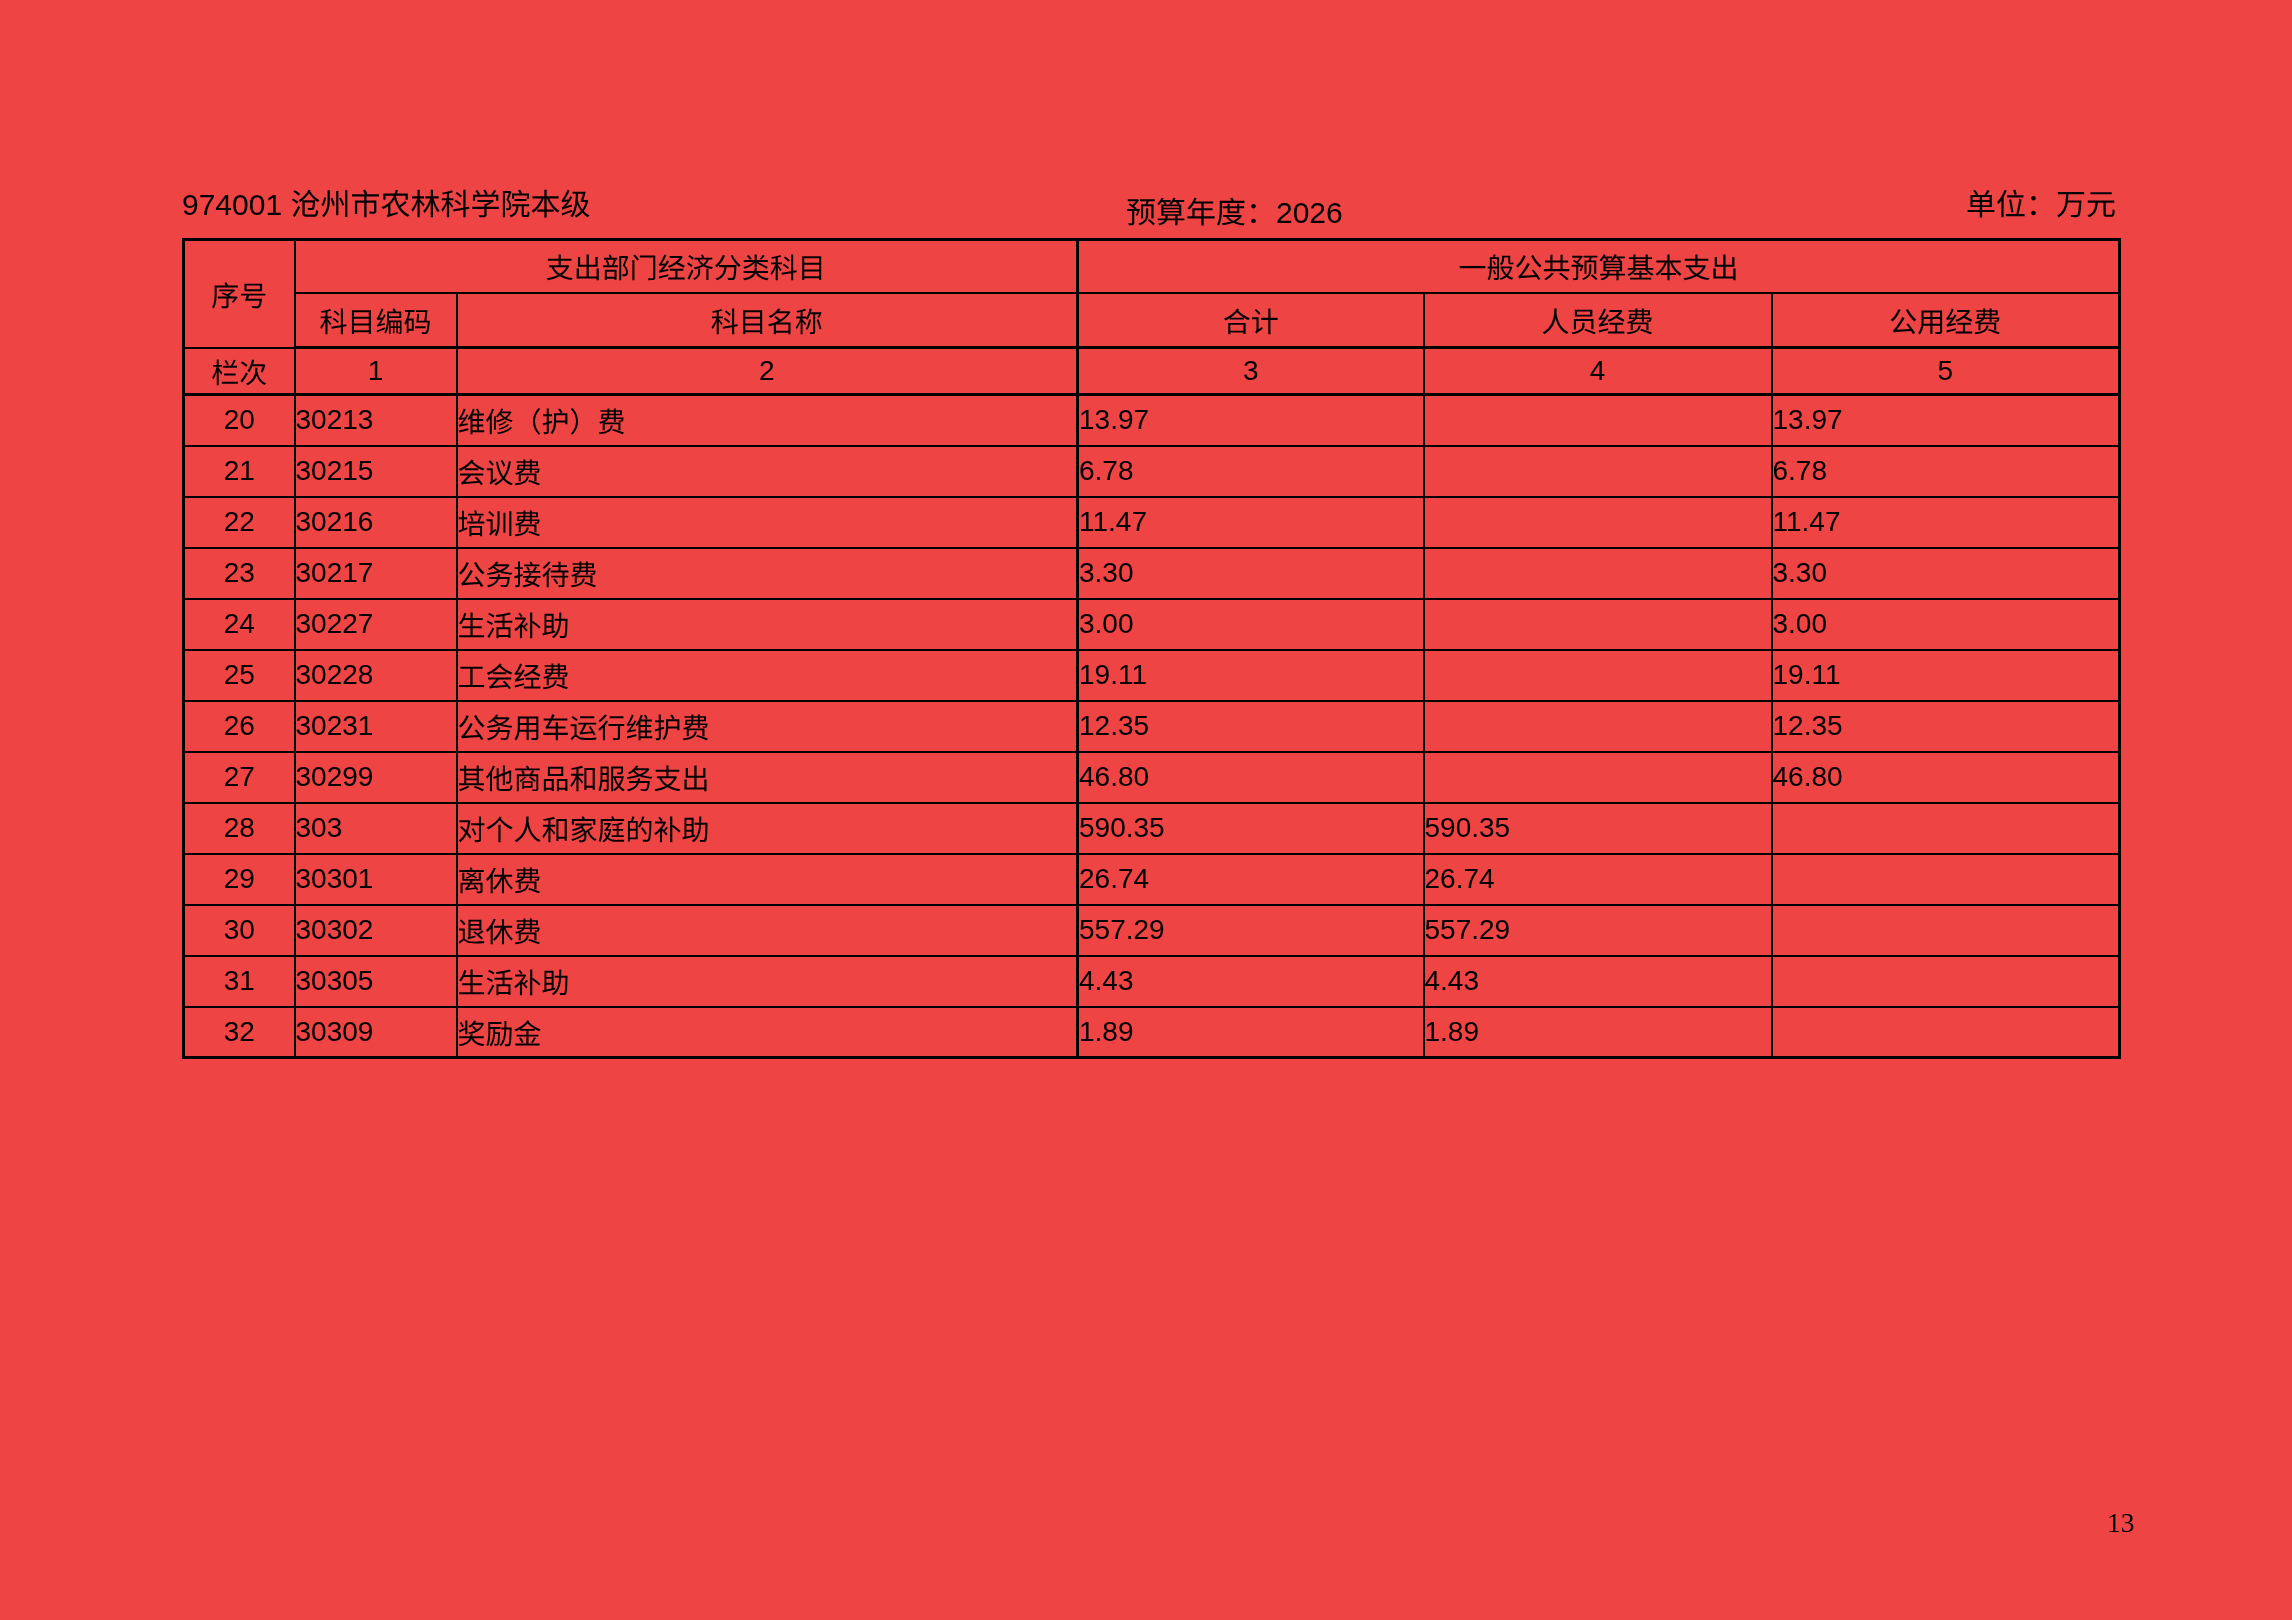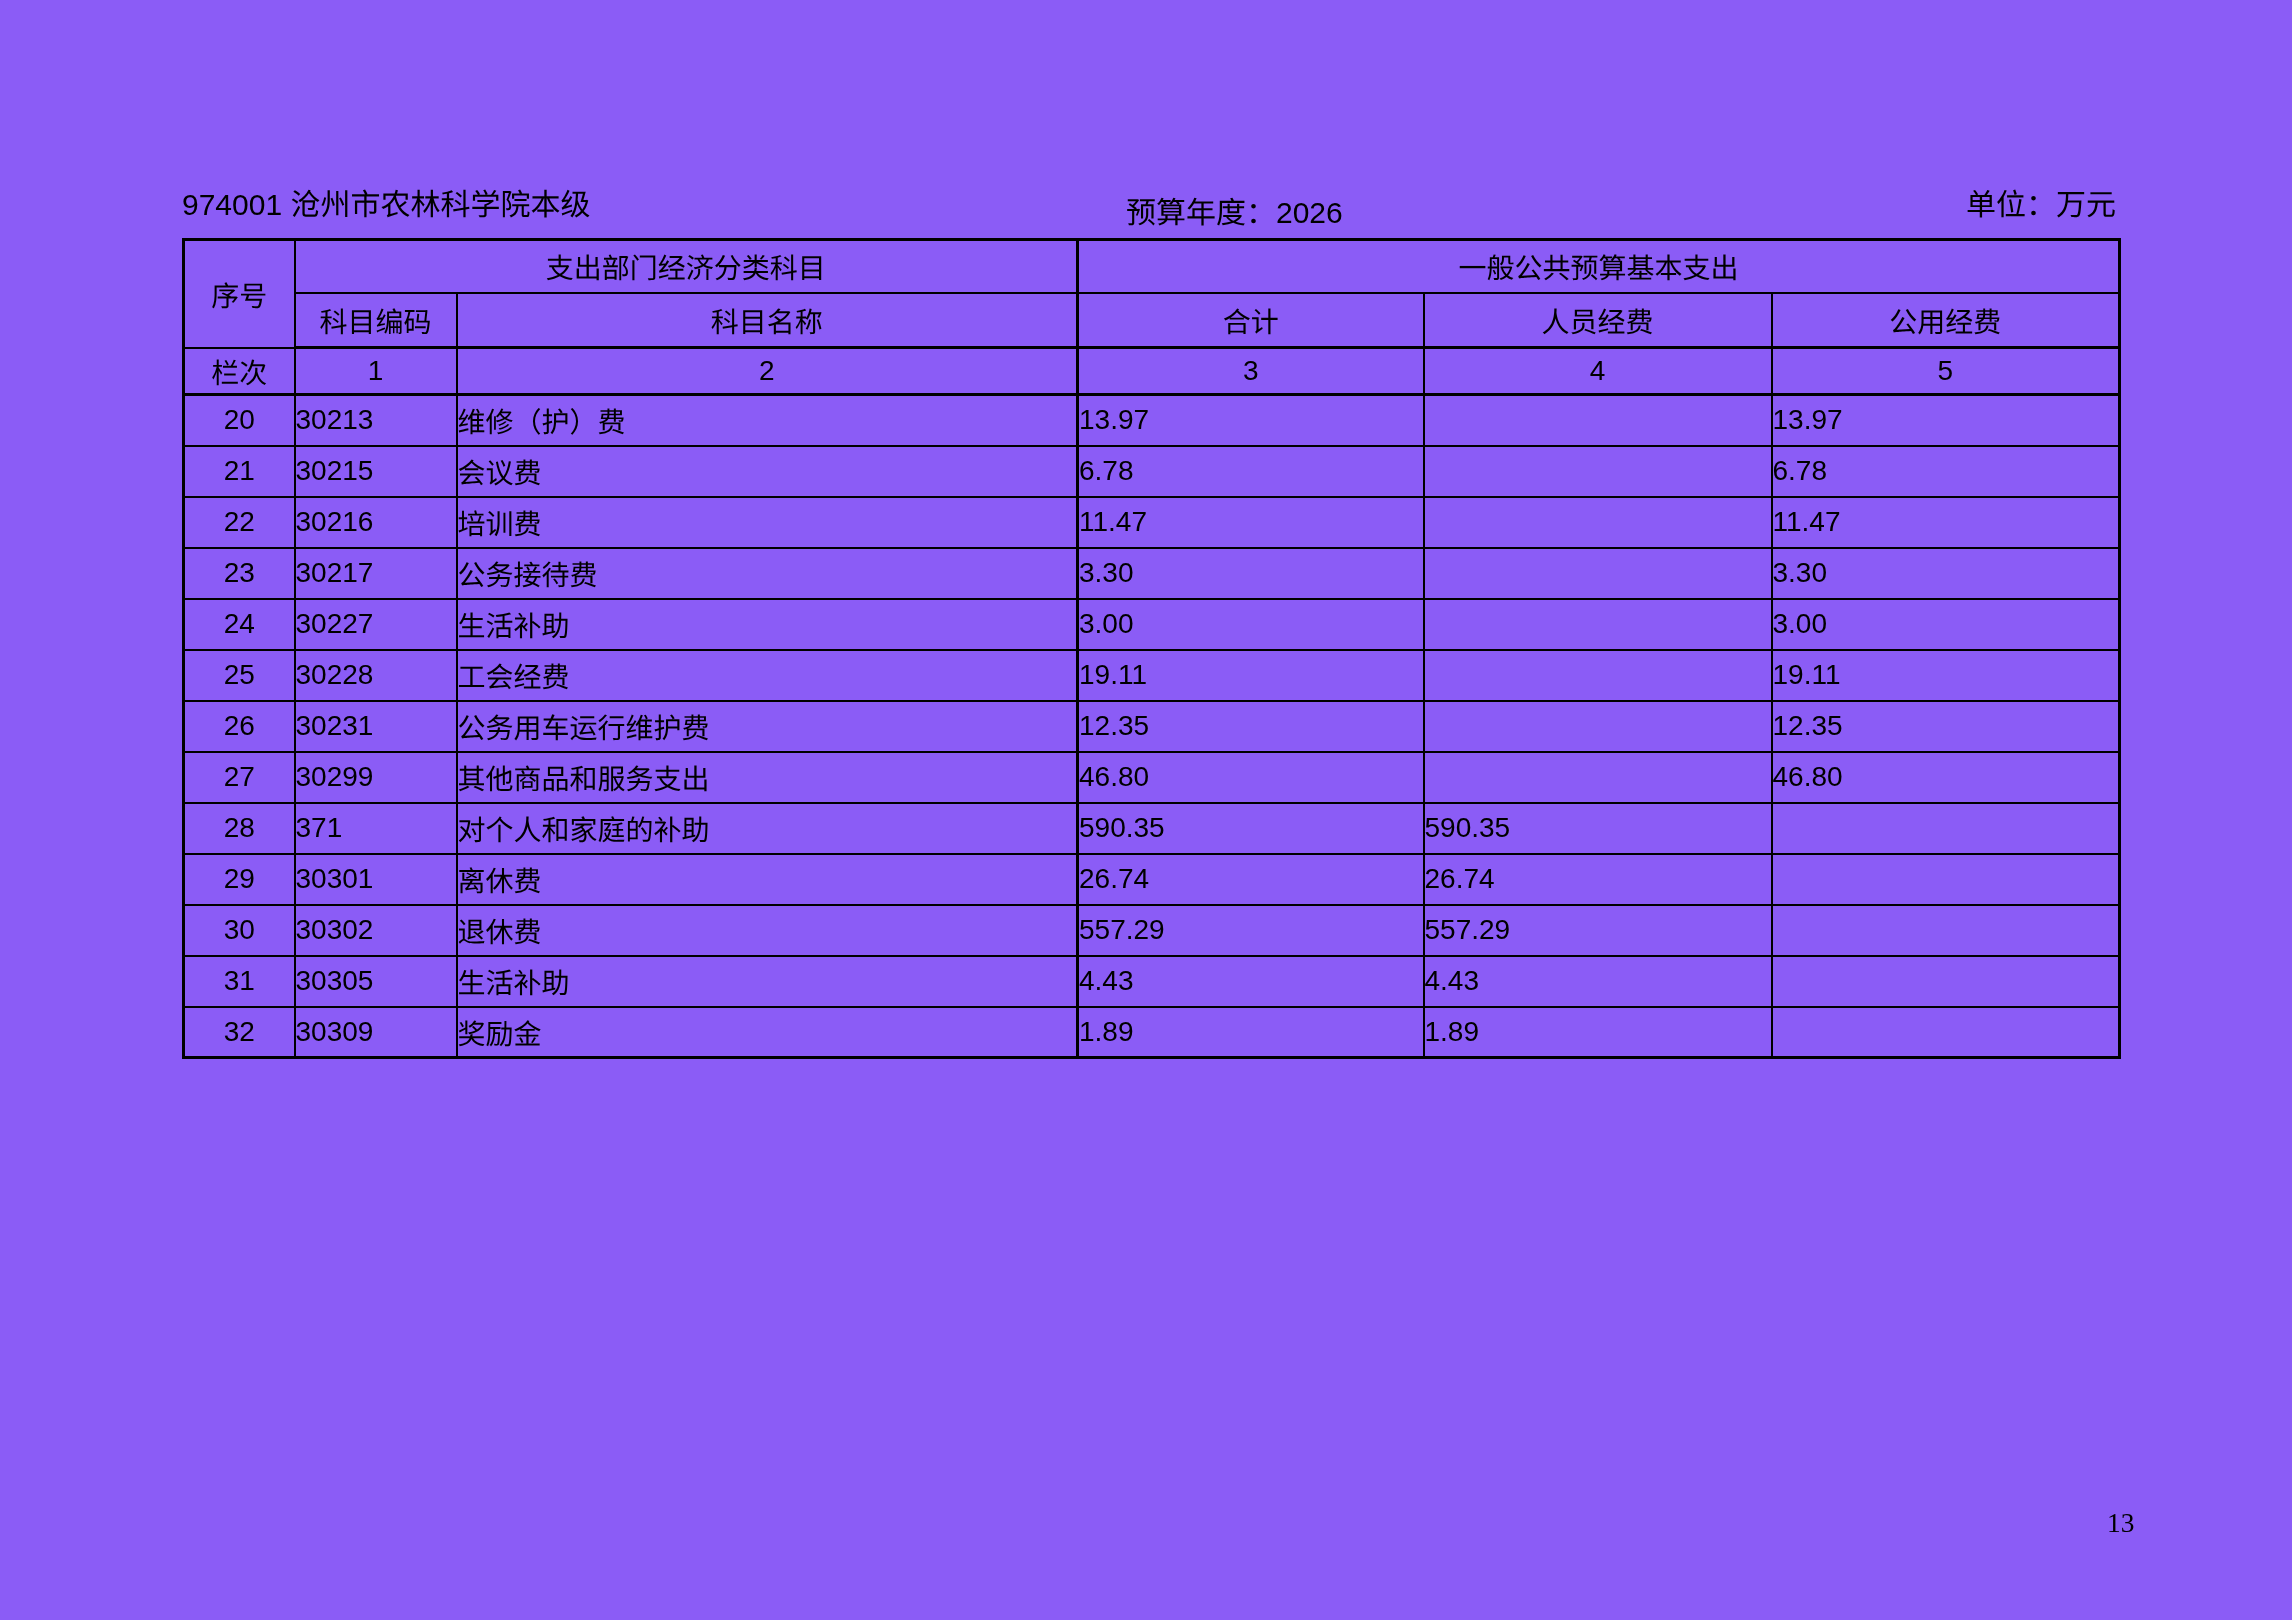--- a/index.html
+++ b/index.html
@@ -4,21 +4,21 @@
 <style>
   html, body {
     margin: 0;
     padding: 0;
     background: #e8e8e8;
   }
   .page {
     position: relative;
     width: 2293px;
     height: 1620px;
-    background: #8b5cf6;
+    background: #ef4444;
     font-family: "Liberation Sans", sans-serif;
     color: #000000;
     overflow: hidden;
   }
   .header-line {
     position: absolute;
     left: 182px;
     top: 182px;
     width: 1936px;
     height: 45px;
@@ -182,21 +182,21 @@
       <tr class="data">
         <td class="c-center">27</td>
         <td class="c-left">30299</td>
         <td class="c-left">其他商品和服务支出</td>
         <td class="c-right group-sep">46.80</td>
         <td class="c-right"></td>
         <td class="c-right">46.80</td>
       </tr>
       <tr class="data">
         <td class="c-center">28</td>
-        <td class="c-left">371</td>
+        <td class="c-left">303</td>
         <td class="c-left">对个人和家庭的补助</td>
         <td class="c-right group-sep">590.35</td>
         <td class="c-right">590.35</td>
         <td class="c-right"></td>
       </tr>
       <tr class="data">
         <td class="c-center">29</td>
         <td class="c-left">30301</td>
         <td class="c-left">离休费</td>
         <td class="c-right group-sep">26.74</td>

